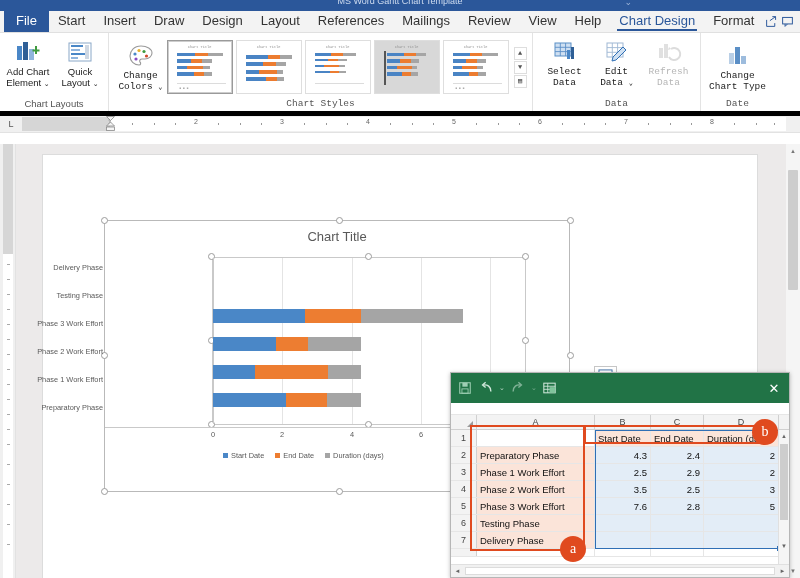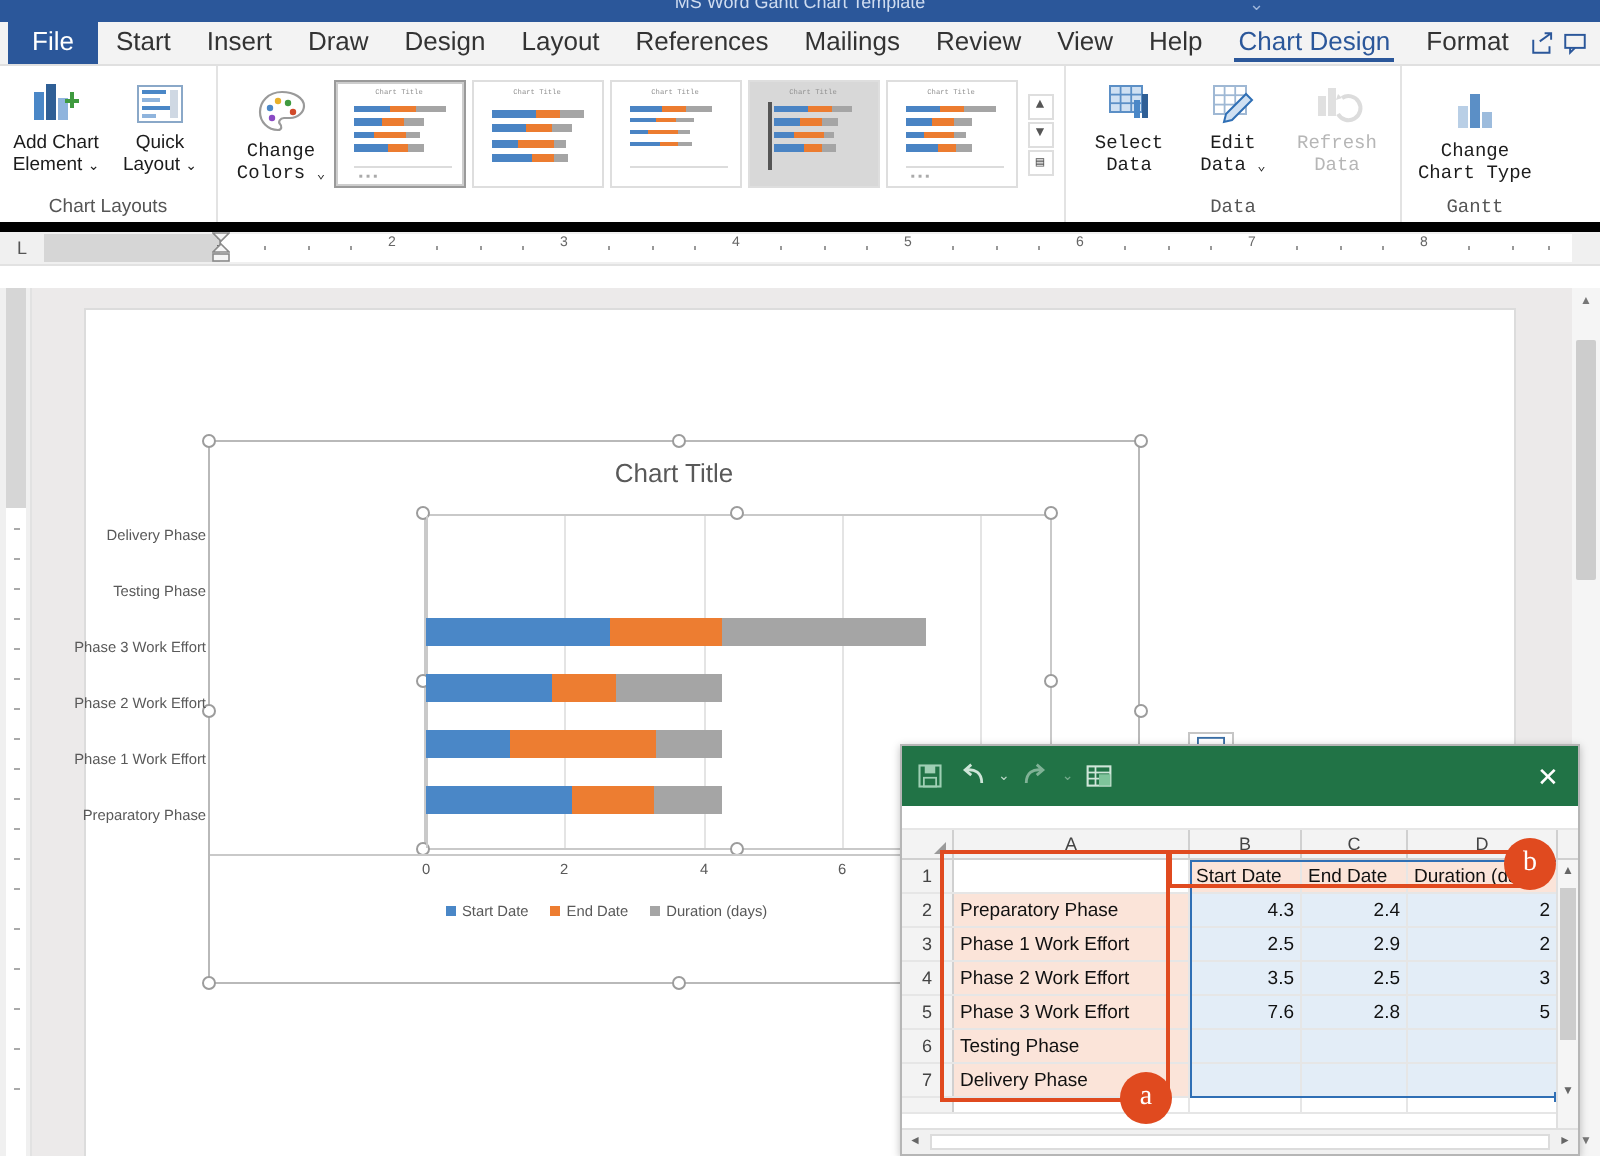--- a/index.html
+++ b/index.html
@@ -444,20 +444,21 @@
           <div class="gaxis"></div>
           <div class="gleg">■ ■ ■</div>
         </div>
         <div class="gallery-scroll">
           <div class="gs-btn">▲</div>
           <div class="gs-btn">▼</div>
           <div class="gs-btn">▤</div>
         </div>
       </div>
     </div>
+    <div class="rgroup-label">Chart Styles</div>
   </div>
 
   <div class="rgroup" style="width:168px">
     <div class="rgroup-items">
       <div class="ritem">
         <div class="glyph">
           <svg width="26" height="25" viewBox="0 0 26 25">
             <rect x="3" y="3" width="16" height="13" fill="#cfe0f2" stroke="#5b8fc6" stroke-width="1"></rect>
             <line x1="3" y1="7.3" x2="19" y2="7.3" stroke="#5b8fc6" stroke-width=".9"></line>
             <line x1="3" y1="11.6" x2="19" y2="11.6" stroke="#5b8fc6" stroke-width=".9"></line>
@@ -503,21 +504,21 @@
         <div class="glyph">
           <svg width="28" height="26" viewBox="0 0 28 26">
             <rect x="5" y="10" width="5" height="11" fill="#b9cfe6"></rect>
             <rect x="11" y="4" width="5" height="17" fill="#5b8fc6"></rect>
             <rect x="17" y="13" width="5" height="8" fill="#9dbcdd"></rect>
           </svg>
         </div>
         <div class="lbl">Change<br>Chart Type</div>
       </div>
     </div>
-    <div class="rgroup-label">Gantt</div>
+    <div class="rgroup-label">Date</div>
   </div>
 </div>
 
 <div class="ruler-h">
   <div class="ruler-corner">L</div>
   <div class="ruler-track">
     <div class="ruler-seg-gray" style="left:0;width:88px"></div>
     <div class="ruler-num" style="left:88px">1</div>
     <div class="ruler-num" style="left:174px">2</div>
     <div class="ruler-num" style="left:260px">3</div>

